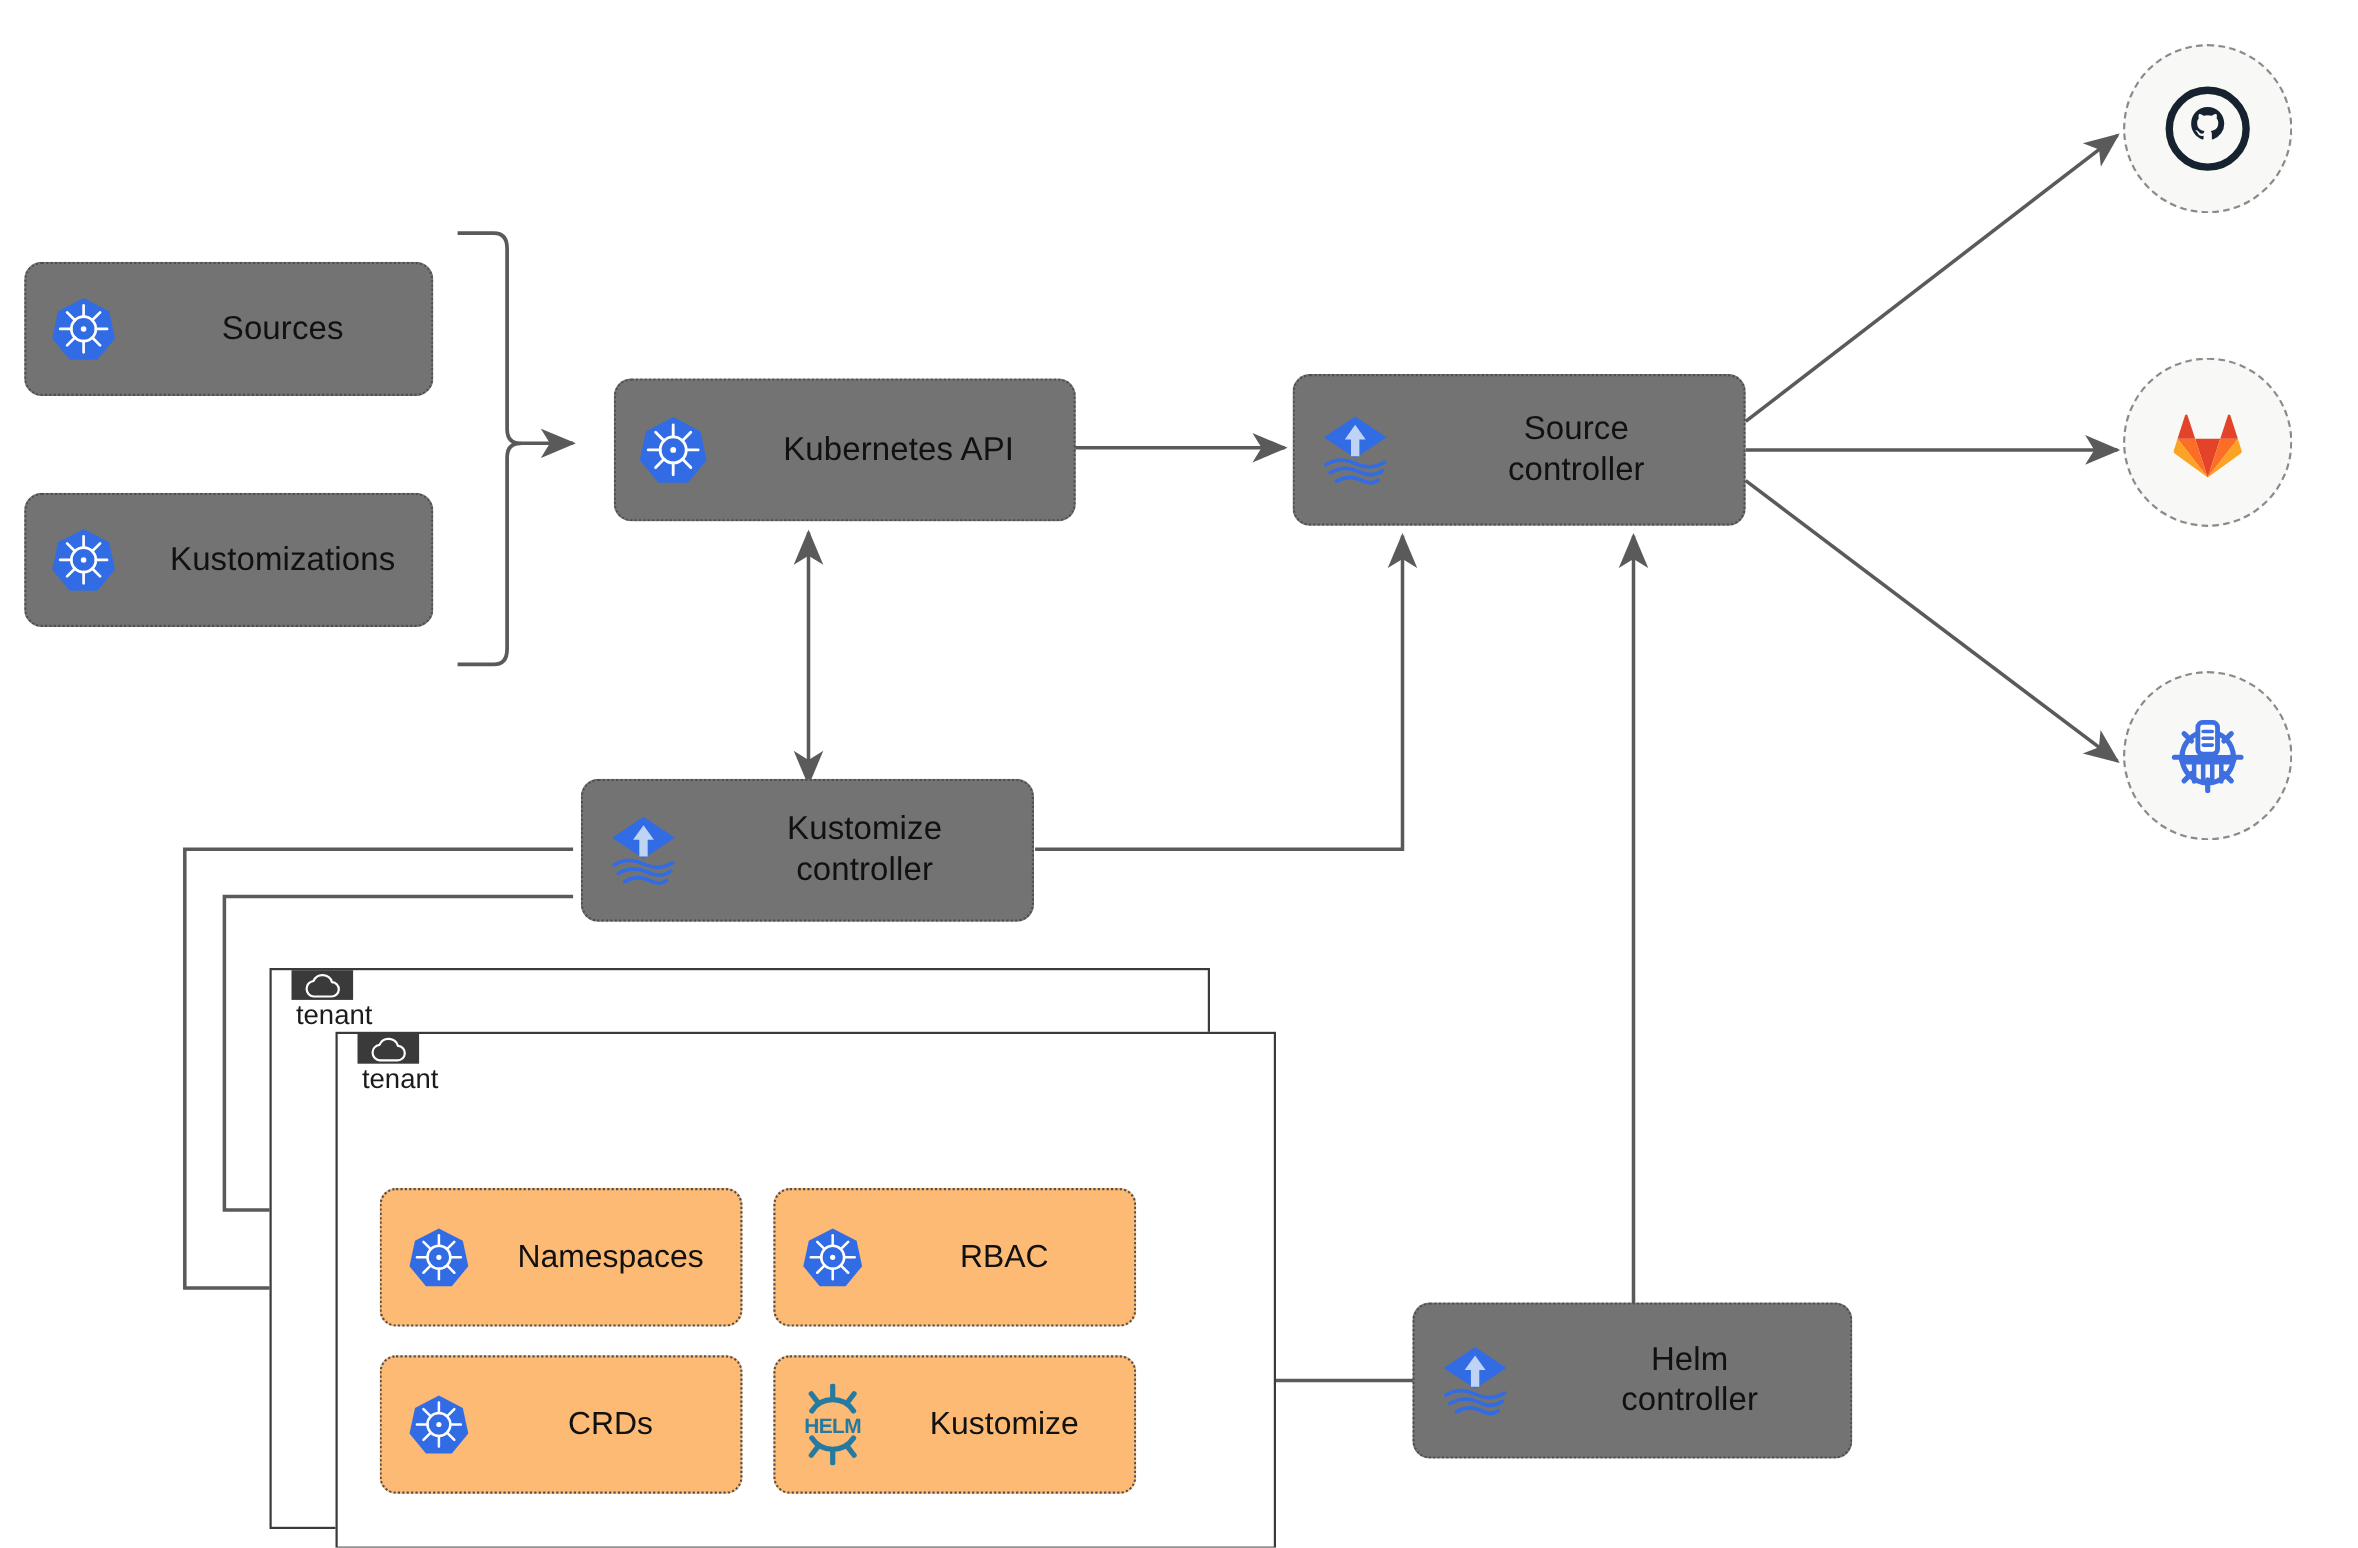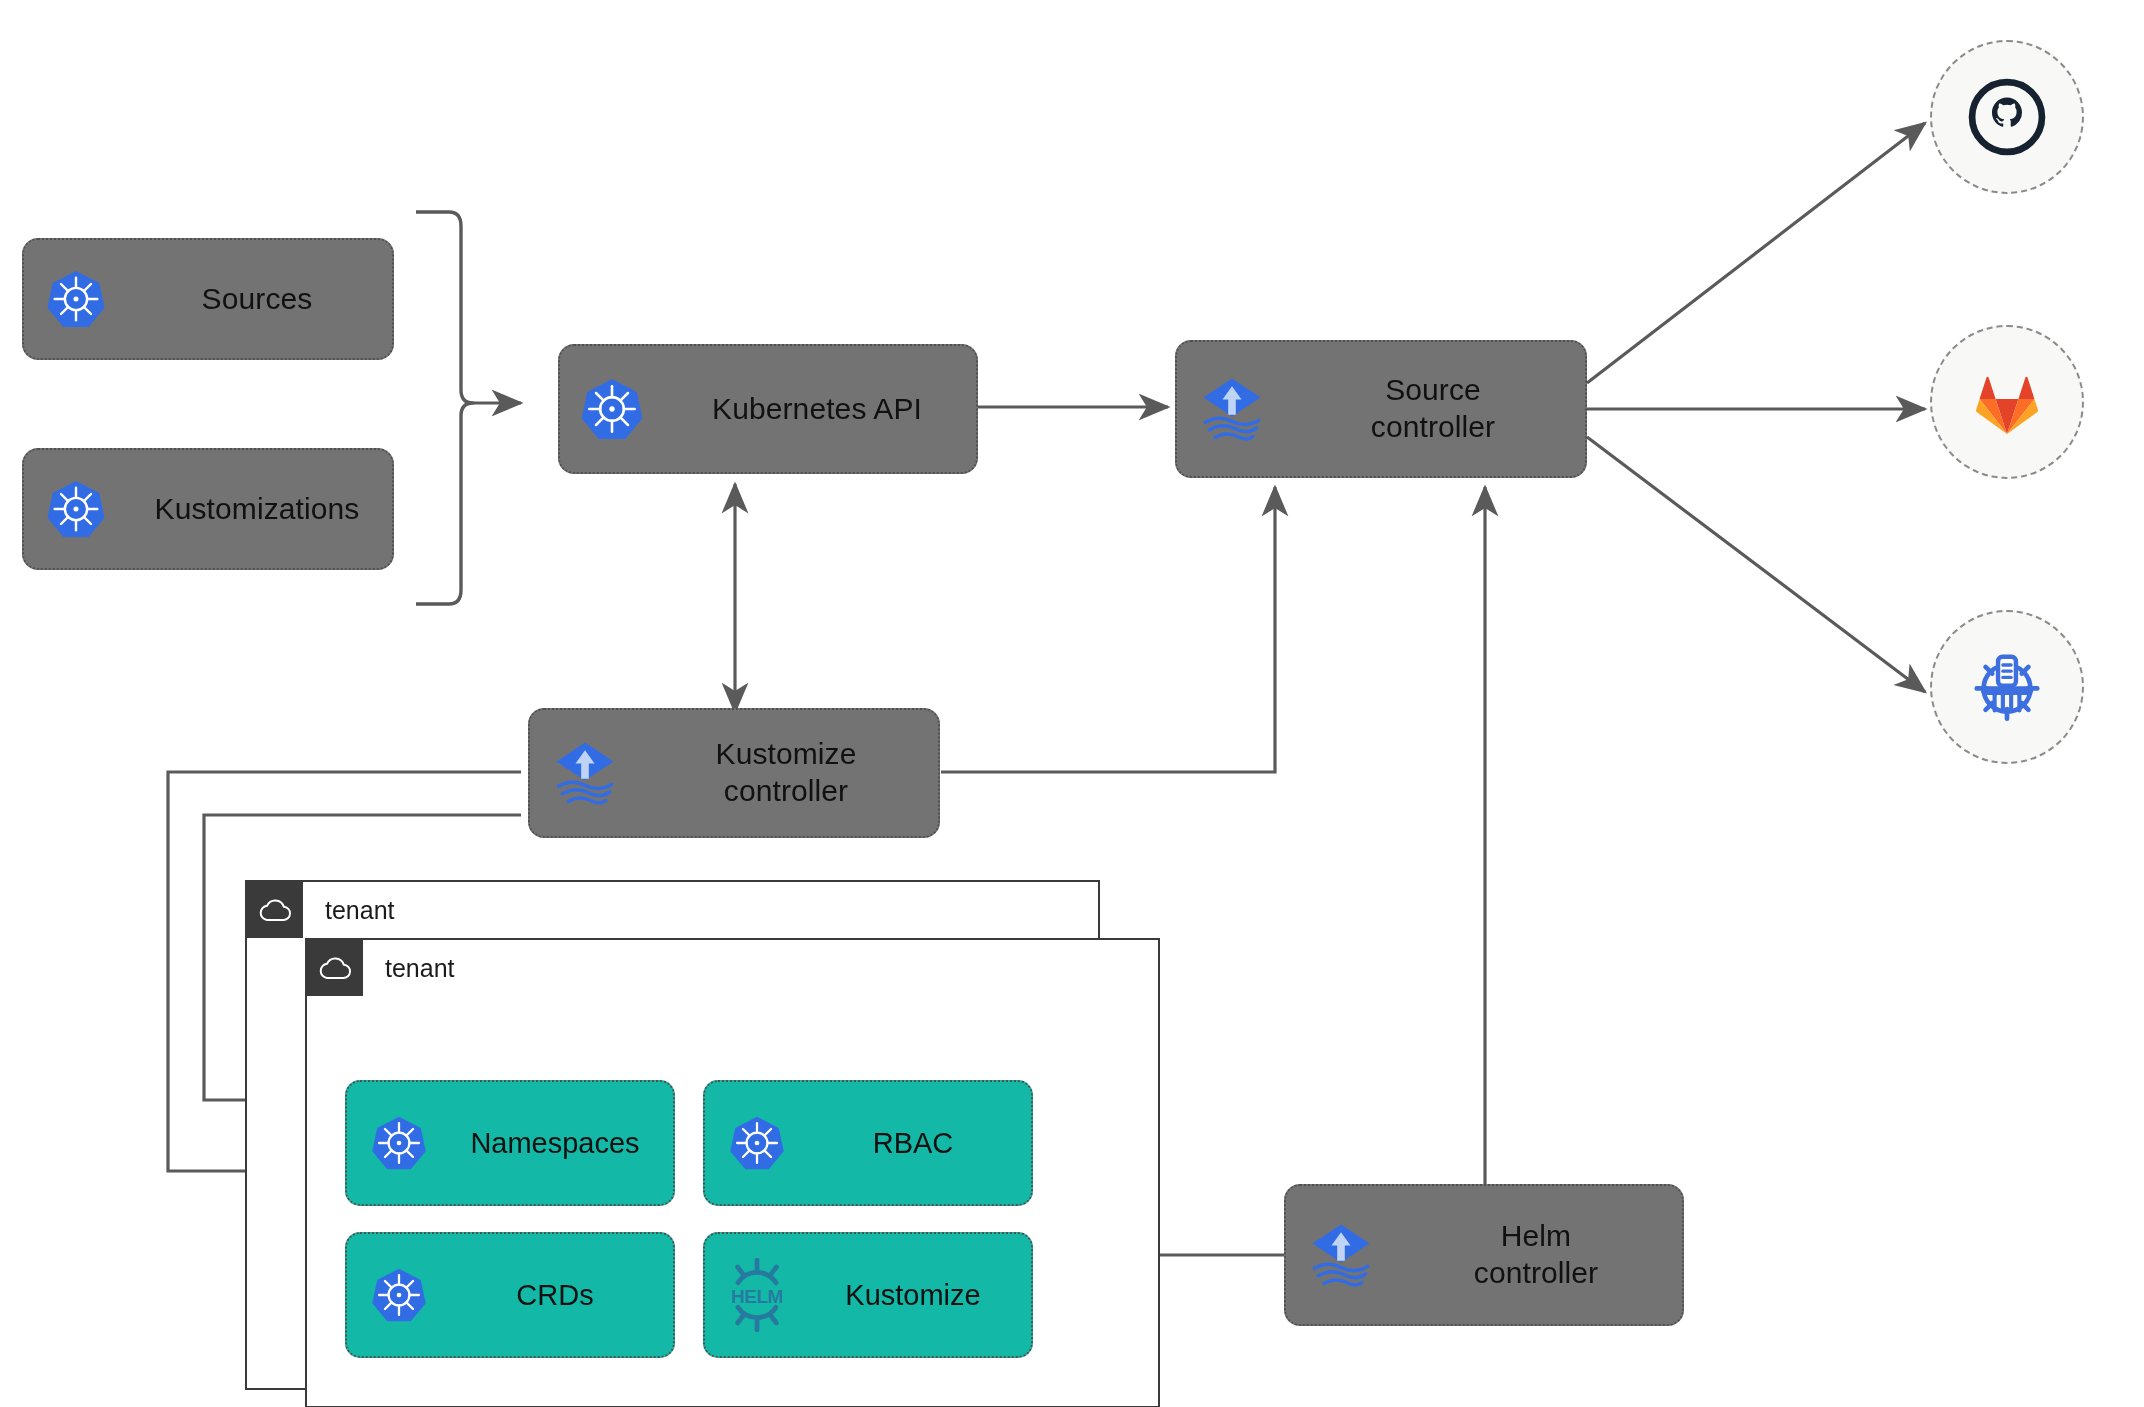--- a/index.html
+++ b/index.html
@@ -29,34 +29,34 @@
     position:absolute;width:154px;height:154px;border-radius:50%;
     background:#f8f8f6;border:2.4px dashed #8a8a8a;
     display:flex;align-items:center;justify-content:center;box-sizing:border-box;
   }
 
   
   .tenant{
     position:absolute;background:#ffffff;border:2.4px solid #3a3a3a;box-sizing:border-box;
   }
   .tenant .hdr{
-    position:absolute;left:-0px;top:-0px;height:56px;display:flex;align-items:center;
+    position:absolute;left:-0px;top:-0px;height:56px;display:flex;align-items:center;flex-direction:column;
   }
   .tenant .hdr .chip{
     width:56px;height:56px;background:#3a3a3a;display:flex;align-items:center;justify-content:center;
     margin-left:-0px;margin-top:-0px;
   }
   .tenant .hdr .tname{
     font-size:25px;color:#1b1b1b;padding-left:22px;white-space:nowrap;
   }
   .tenant .grid{
     position:absolute;display:grid;grid-template-columns:330px 330px;grid-gap:26px 28px;
   }
   .cell{
-    height:126px;background:#14b8a6;border:2.2px dotted #4f4f4f;border-radius:15px;
+    height:126px;background:#fdba74;border:2.2px dotted #4f4f4f;border-radius:15px;
     display:flex;align-items:center;box-sizing:border-box;
   }
   .cell .ico{flex:0 0 auto;display:flex;align-items:center;justify-content:center;width:104px;}
   .cell .lbl{flex:1 1 auto;text-align:center;font-size:29px;color:#111;padding-right:14px;}
 </style>
 </head>
 <body>
 
 <div id="stage">
 

